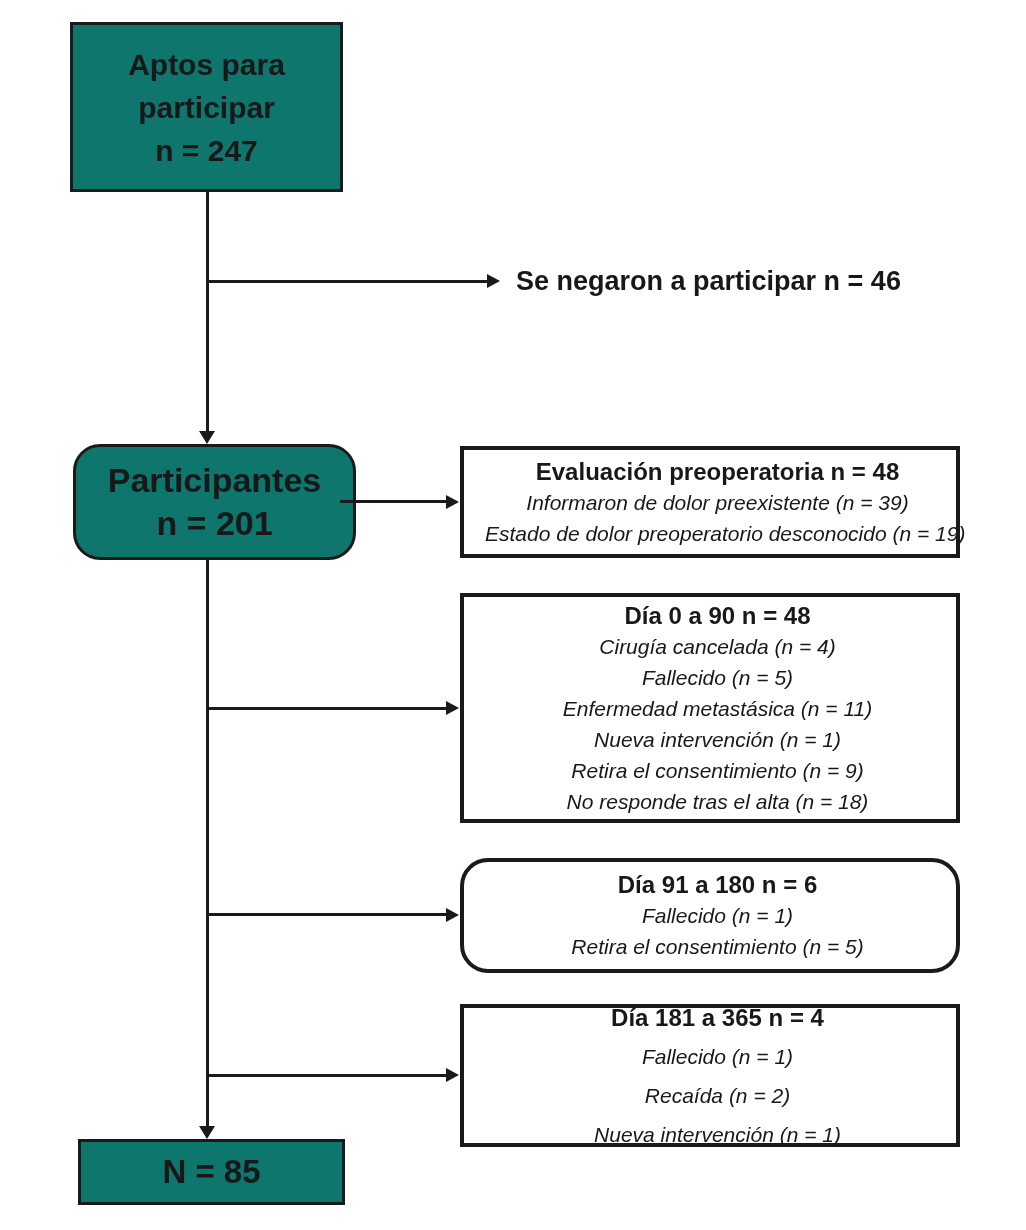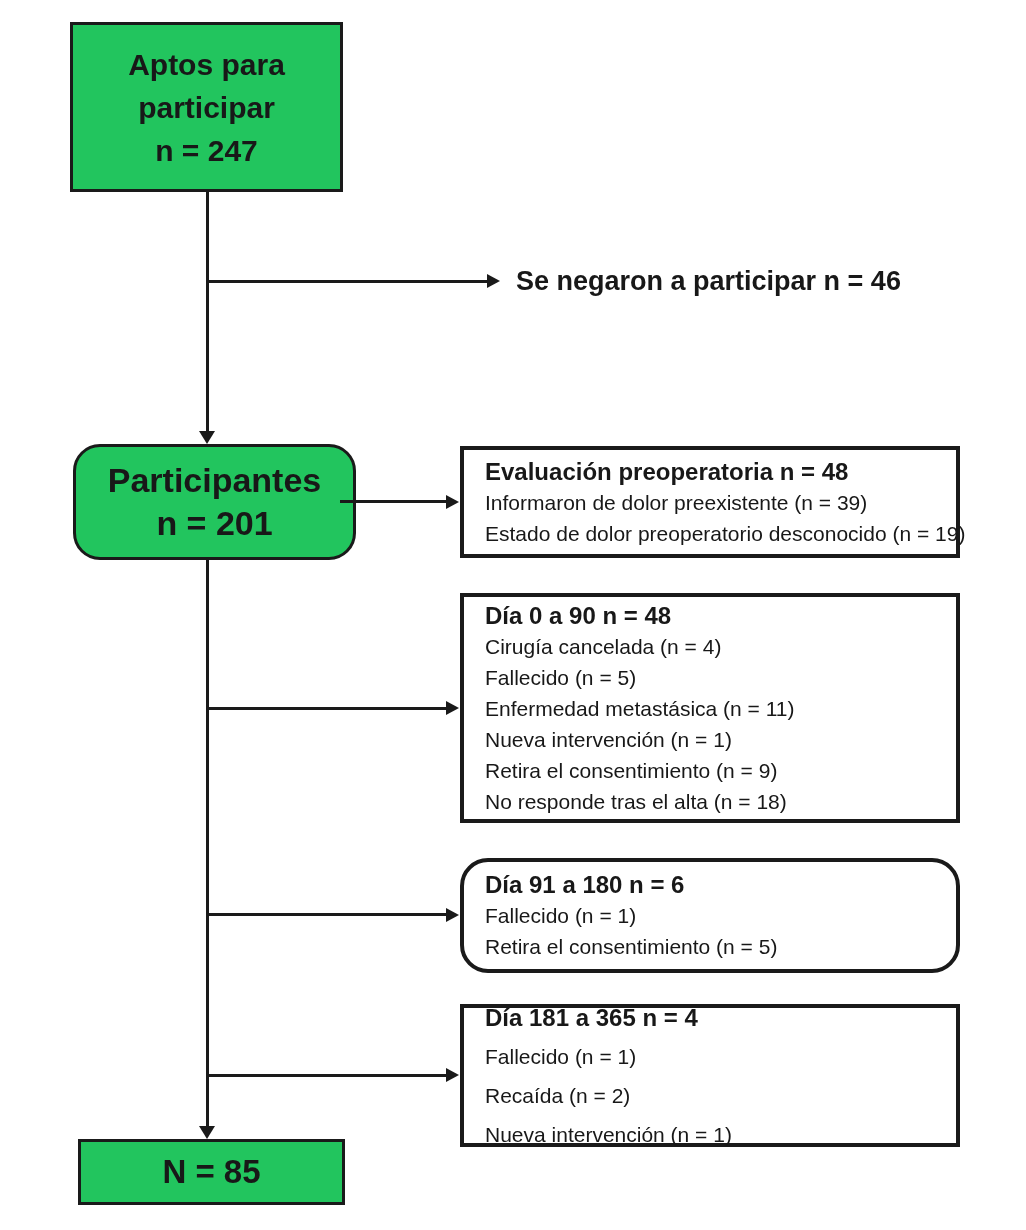--- a/index.html
+++ b/index.html
@@ -10,21 +10,21 @@
     position: relative;
     width: 1026px;
     height: 1230px;
     background: #ffffff;
     overflow: hidden;
   }
 
   
   .box {
     position: absolute;
-    background: #22c55e;
+    background: #0f766e;
     border: 3px solid #1a1a1a;
   }
   .center-box {
     display: flex;
     flex-direction: column;
     align-items: center;
     justify-content: center;
     text-align: center;
     font-weight: bold;
   }
@@ -47,25 +47,28 @@
   .excl-1 { top: 446px;  height: 112px; }
   .excl-2 { top: 593px;  height: 230px; }
   .excl-3 { top: 858px;  height: 115px; border-radius: 28px; }
   .excl-4 { top: 1004px; height: 143px; gap: 8px; }
 
   .excl-title {
     font-weight: bold;
     font-size: 24px;
     line-height: 31px;
     white-space: nowrap;
+    text-align: center;
   }
   .excl-item {
+    font-style: italic;
     font-size: 21px;
     line-height: 31px;
     white-space: nowrap;
+    text-align: center;
   }
 
   
   .refused-label {
     position: absolute;
     left: 516px;
     top: 266px;
     font-weight: bold;
     font-size: 27px;
     white-space: nowrap;

